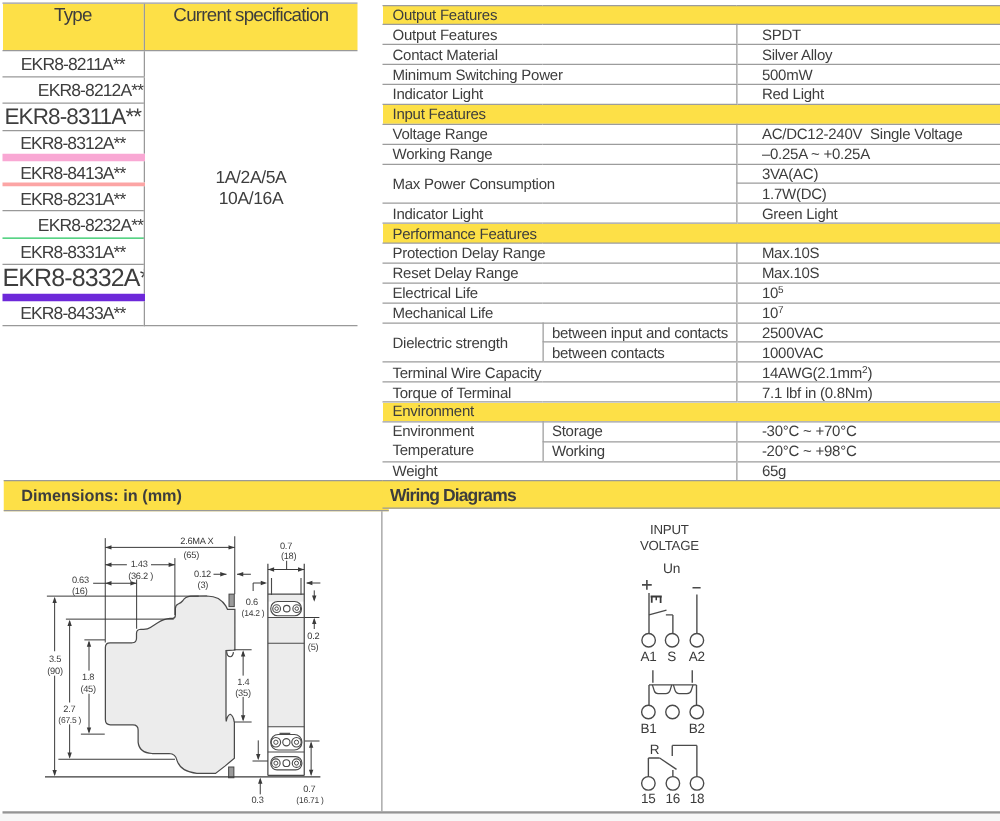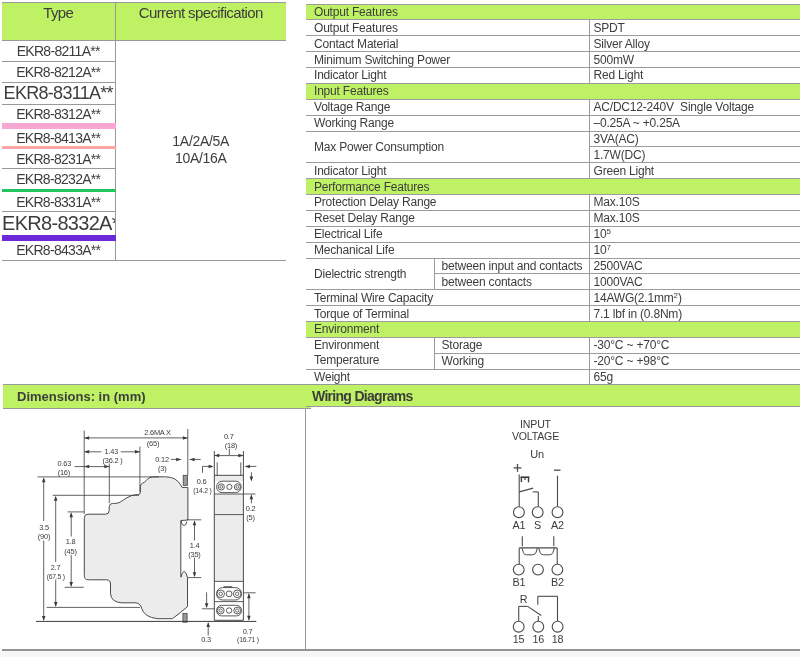--- a/index.html
+++ b/index.html
@@ -1,27 +1,27 @@
 <!DOCTYPE html>
 <html><head>
 <meta charset="utf-8">
 <style>
   html,body{margin:0;padding:0;}
   body{width:800px;height:657px;position:relative;background:#fff;
        font-family:"Liberation Sans",sans-serif;color:#3d3d3d;overflow:hidden;}
   .abs{position:absolute;}
   table{border-collapse:collapse;table-layout:fixed;}
   td{padding:0;vertical-align:middle;overflow:hidden;white-space:nowrap;}
-  .hdrbg{background:#bef264;}
+  .hdrbg{background:#fde047;}
   #spec tr{height:15.88px;}
   #spec td{border-bottom:1px solid #9c9c9c;}
   #spec tr:first-child td{border-top:1px solid #9c9c9c;}
   #spec .lbl{padding-left:8px;margin-left:23px;}
   #spec .mid{padding-left:7px;border-left:1px solid #9c9c9c;}
-  #spec .val{padding-left:4px;border-left:1px solid #9c9c9c;}
+  #spec .val{padding-left:20px;border-left:1px solid #9c9c9c;}
   #spec sup{font-size:8px;vertical-align:4px;letter-spacing:0;}
 </style>
 </head>
 <body>
 
 <table class="abs" style="left:2px;top:2px;width:284px;">
   <colgroup>
       <col style="width:113px">
       <col style="width:171px">
     </colgroup>
@@ -31,36 +31,36 @@
     <td class="hdrbg" style="border-top:1px solid #999;border-bottom:1px solid #999;text-align:center;font-size:15px;letter-spacing:-0.6px;vertical-align:top;line-height:20px;">Type</td>
 
     <td class="hdrbg" style="border-top:1px solid #999;border-bottom:1px solid #999;border-left:1px solid #999;text-align:center;font-size:15px;letter-spacing:-0.6px;vertical-align:top;line-height:20px;">Current specification</td>
   </tr>
   <tr style="height:21.4px;">
         <td style="border-bottom:1px solid #999;text-align:center;font-size:14px;letter-spacing:-0.7px;">EKR8-8211A**</td>
 
     <td rowspan="10" style="border-left:1px solid #999;border-bottom:1px solid #999;text-align:center;font-size:14px;letter-spacing:-0.3px;line-height:17px;">1A/2A/5A<br>10A/16A</td>
       </tr>
   <tr style="height:21.4px;">
-        <td style="border-bottom:1px solid #999;text-align:center;font-size:14px;letter-spacing:-0.7px;">EKR8-8212A**</td>
+        <td style="border-bottom:1px solid #999;text-align:right;font-size:14px;letter-spacing:-0.7px;">EKR8-8212A**</td>
       </tr>
   <tr style="height:21.4px;">
         <td style="border-bottom:1px solid #999;text-align:center;font-size:18px;letter-spacing:-0.7px;">EKR8-8311A**</td>
       </tr>
   <tr style="height:21.4px;">
         <td style="border-bottom:6px solid #f9a8d4;text-align:center;font-size:14px;letter-spacing:-0.7px;">EKR8-8312A**</td>
       </tr>
   <tr style="height:21.4px;">
         <td style="border-bottom:3px solid #fca5a5;text-align:center;font-size:14px;letter-spacing:-0.7px;margin-top:44px;">EKR8-8413A**</td>
       </tr>
   <tr style="height:21.4px;">
         <td style="border-bottom:1px solid #999;text-align:center;font-size:14px;letter-spacing:-0.7px;">EKR8-8231A**</td>
       </tr>
   <tr style="height:21.4px;">
-        <td style="border-bottom:3px solid #22c55e;text-align:center;font-size:14px;letter-spacing:-0.7px;">EKR8-8232A**</td>
+        <td style="border-bottom:1px solid #22c55e;text-align:right;font-size:14px;letter-spacing:-0.7px;">EKR8-8232A**</td>
       </tr>
   <tr style="height:21.4px;">
         <td style="border-bottom:1px solid #999;text-align:center;font-size:14px;letter-spacing:-0.7px;">EKR8-8331A**</td>
       </tr>
   <tr style="height:21.4px;">
         <td style="border-bottom:6px solid #6d28d9;text-align:center;font-size:20px;letter-spacing:-0.7px;">EKR8-8332A**</td>
       </tr>
   <tr style="height:22px;">
         <td style="border-bottom:1px solid #999;text-align:center;font-size:14px;letter-spacing:-0.7px;">EKR8-8433A**</td>
       </tr>

